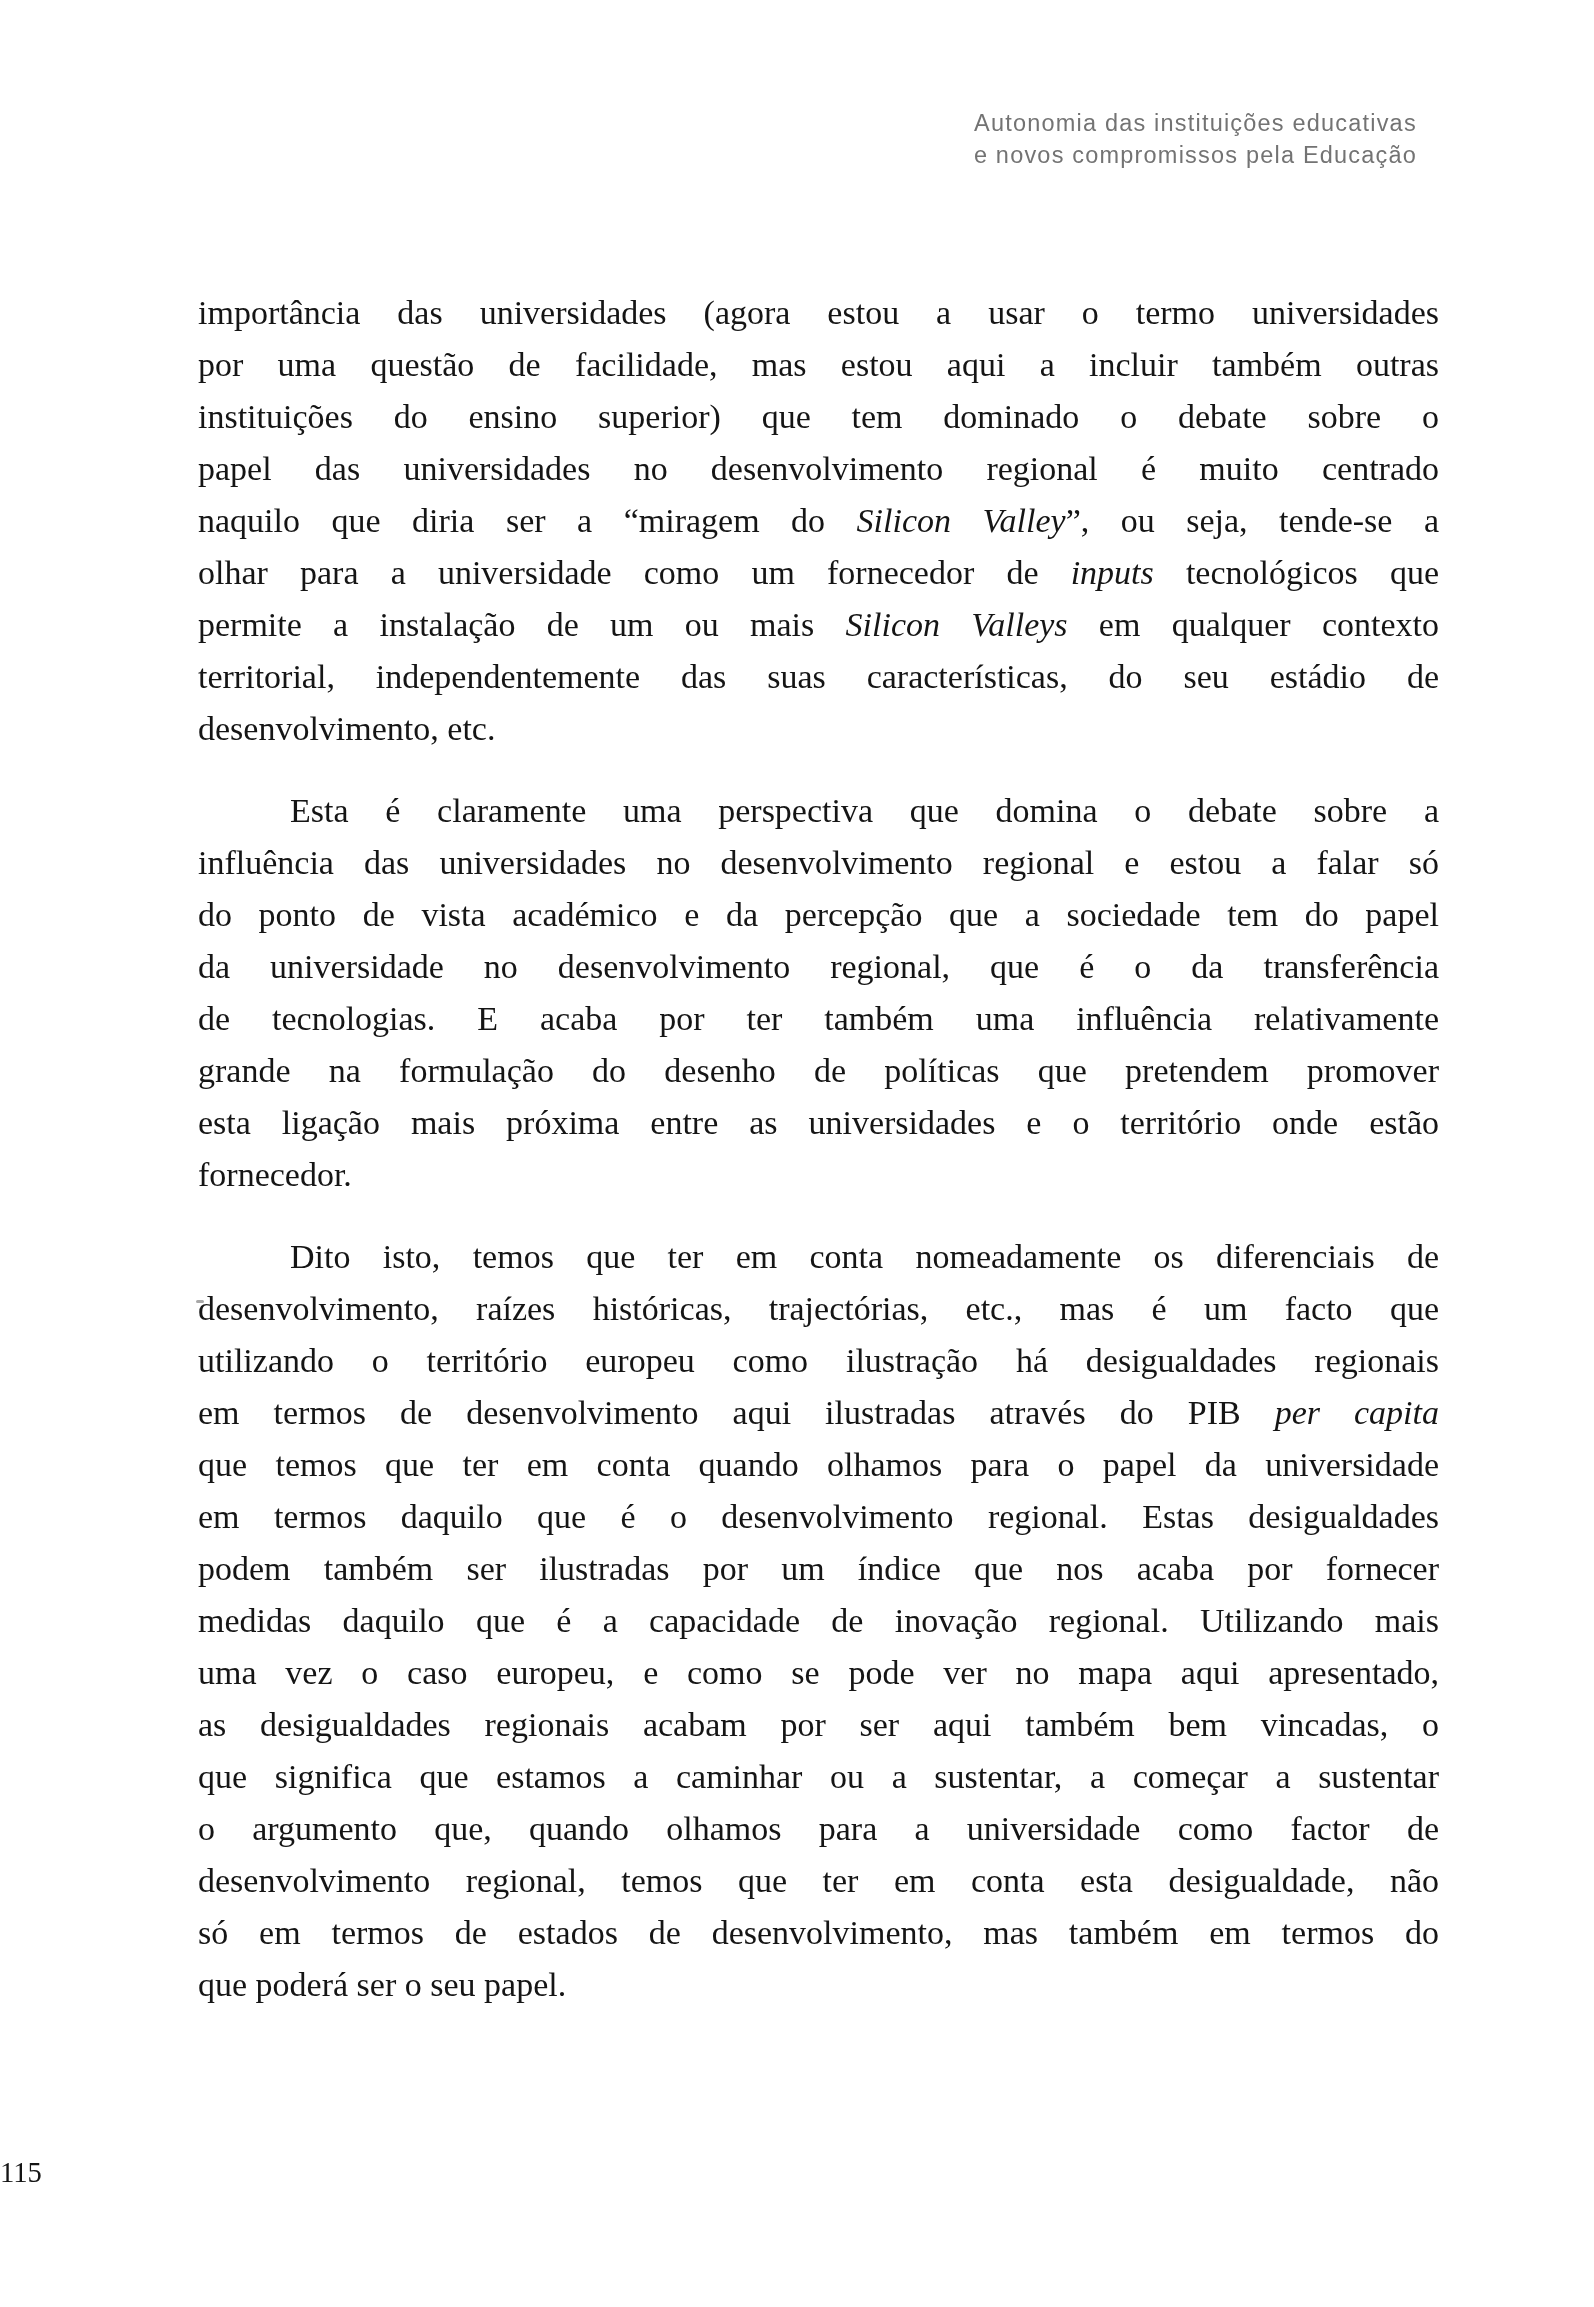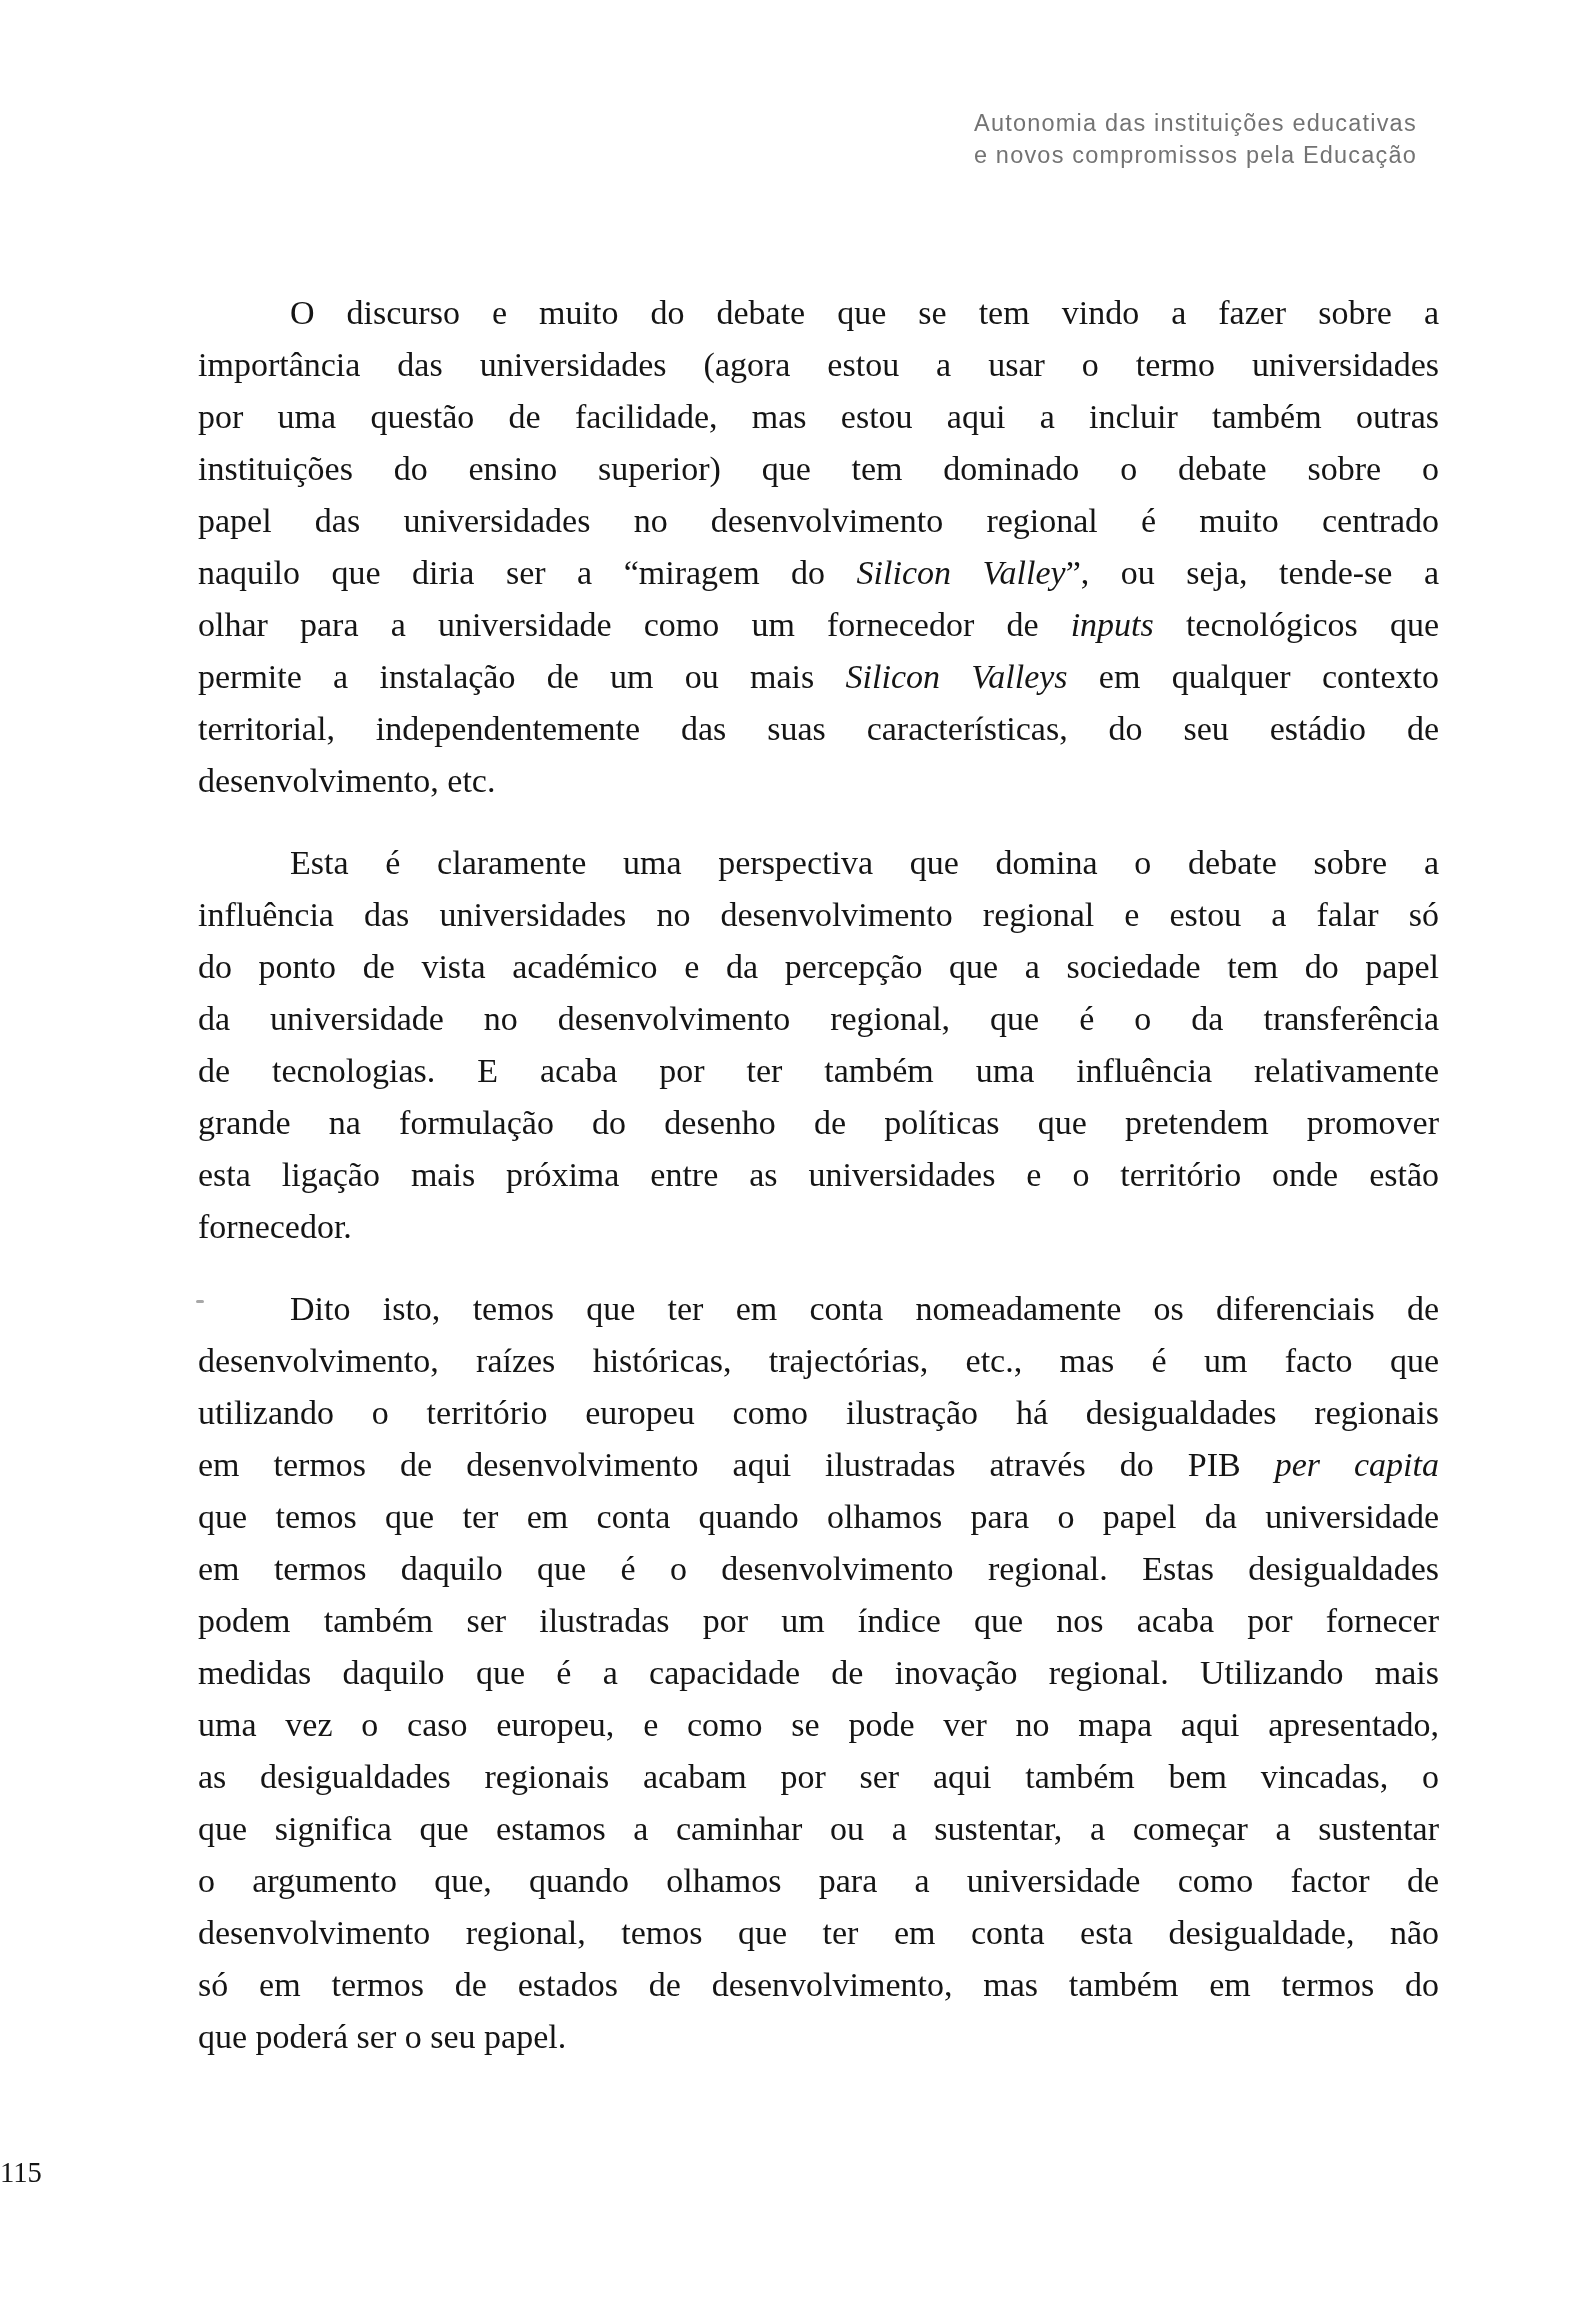--- a/index.html
+++ b/index.html
@@ -65,21 +65,20 @@
 
 <div class="page">
 
   <header class="running-head">
     <div>Autonomia das instituições educativas</div>
     <div>e novos compromissos pela Educação</div>
   </header>
 
   <main class="body-text">
       <div class="para">
-        <div class="line first"><span>O discurso e muito do debate que se tem vindo a fazer sobre a</span></div>
         <div class="line"><span>importância das universidades (agora estou a usar o termo universidades</span></div>
         <div class="line"><span>por uma questão de facilidade, mas estou aqui a incluir também outras</span></div>
         <div class="line"><span>instituições do ensino superior) que tem dominado o debate sobre o</span></div>
         <div class="line"><span>papel das universidades no desenvolvimento regional é muito centrado</span></div>
         <div class="line"><span>naquilo que diria ser a “miragem do </span><em>Silicon Valley</em><span>”, ou seja, tende-se a</span></div>
         <div class="line"><span>olhar para a universidade como um fornecedor de </span><em>inputs</em><span> tecnológicos que</span></div>
         <div class="line"><span>permite a instalação de um ou mais </span><em>Silicon Valleys</em><span> em qualquer contexto</span></div>
         <div class="line"><span>territorial, independentemente das suas características, do seu estádio de</span></div>
         <div class="line last"><span>desenvolvimento, etc.</span></div>
       </div>

